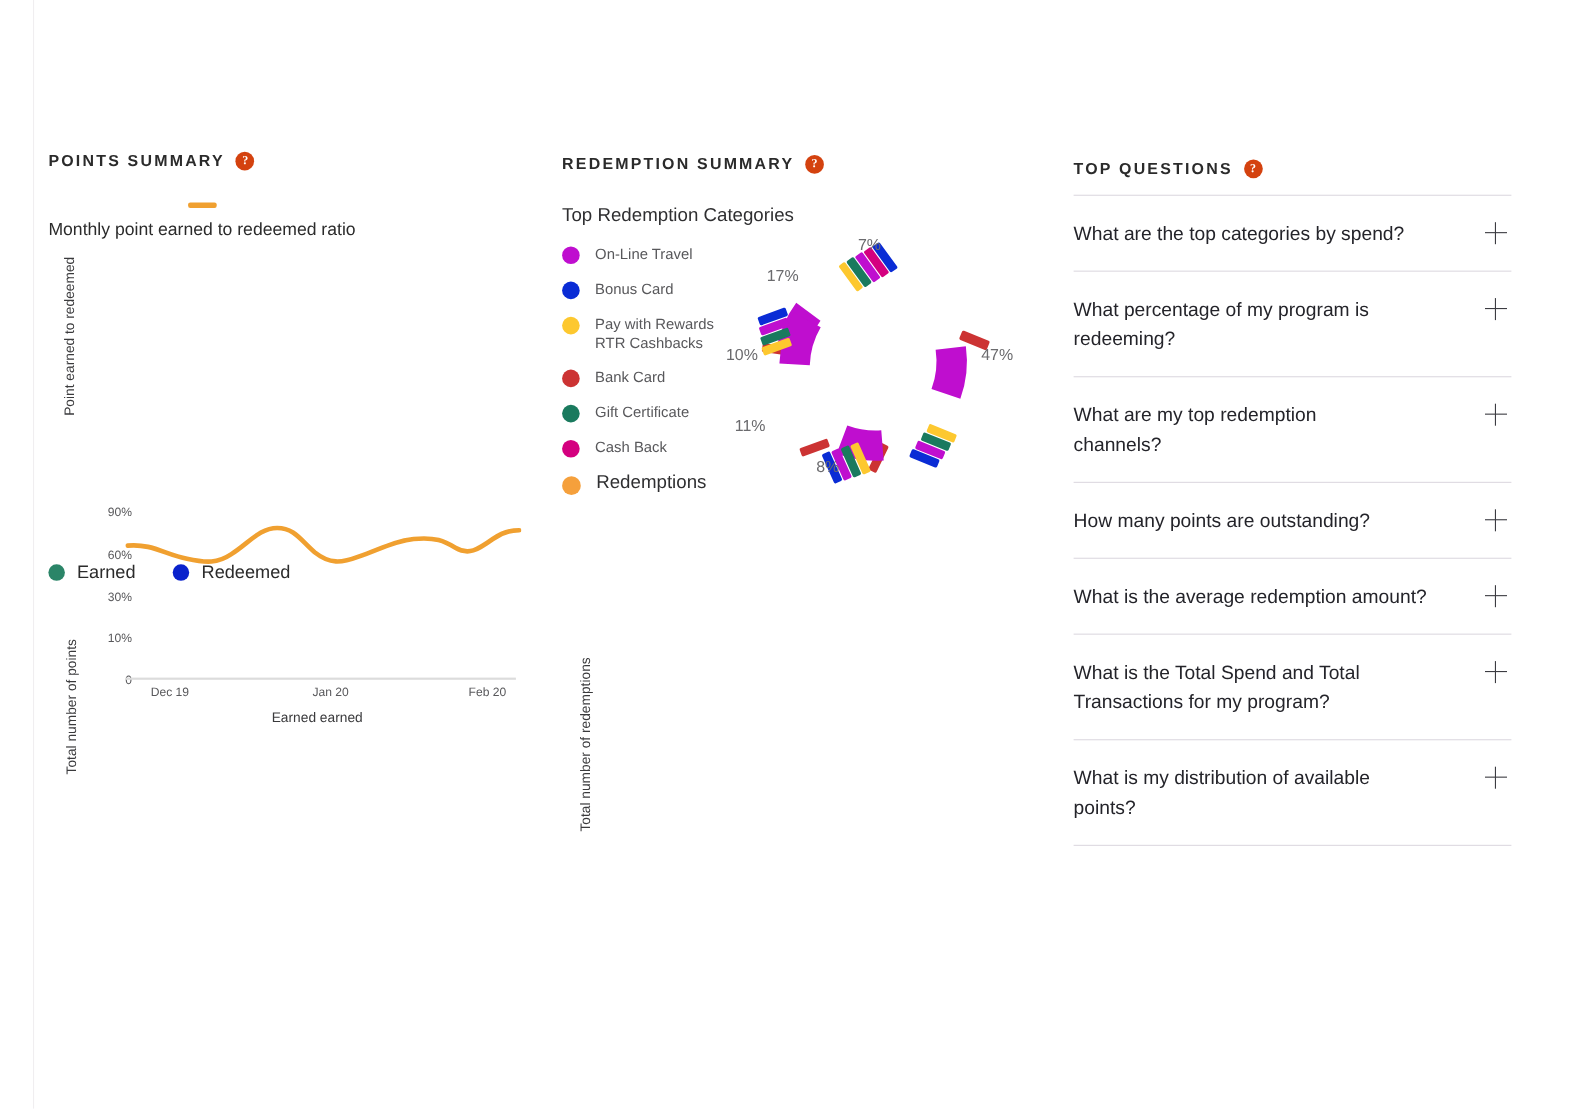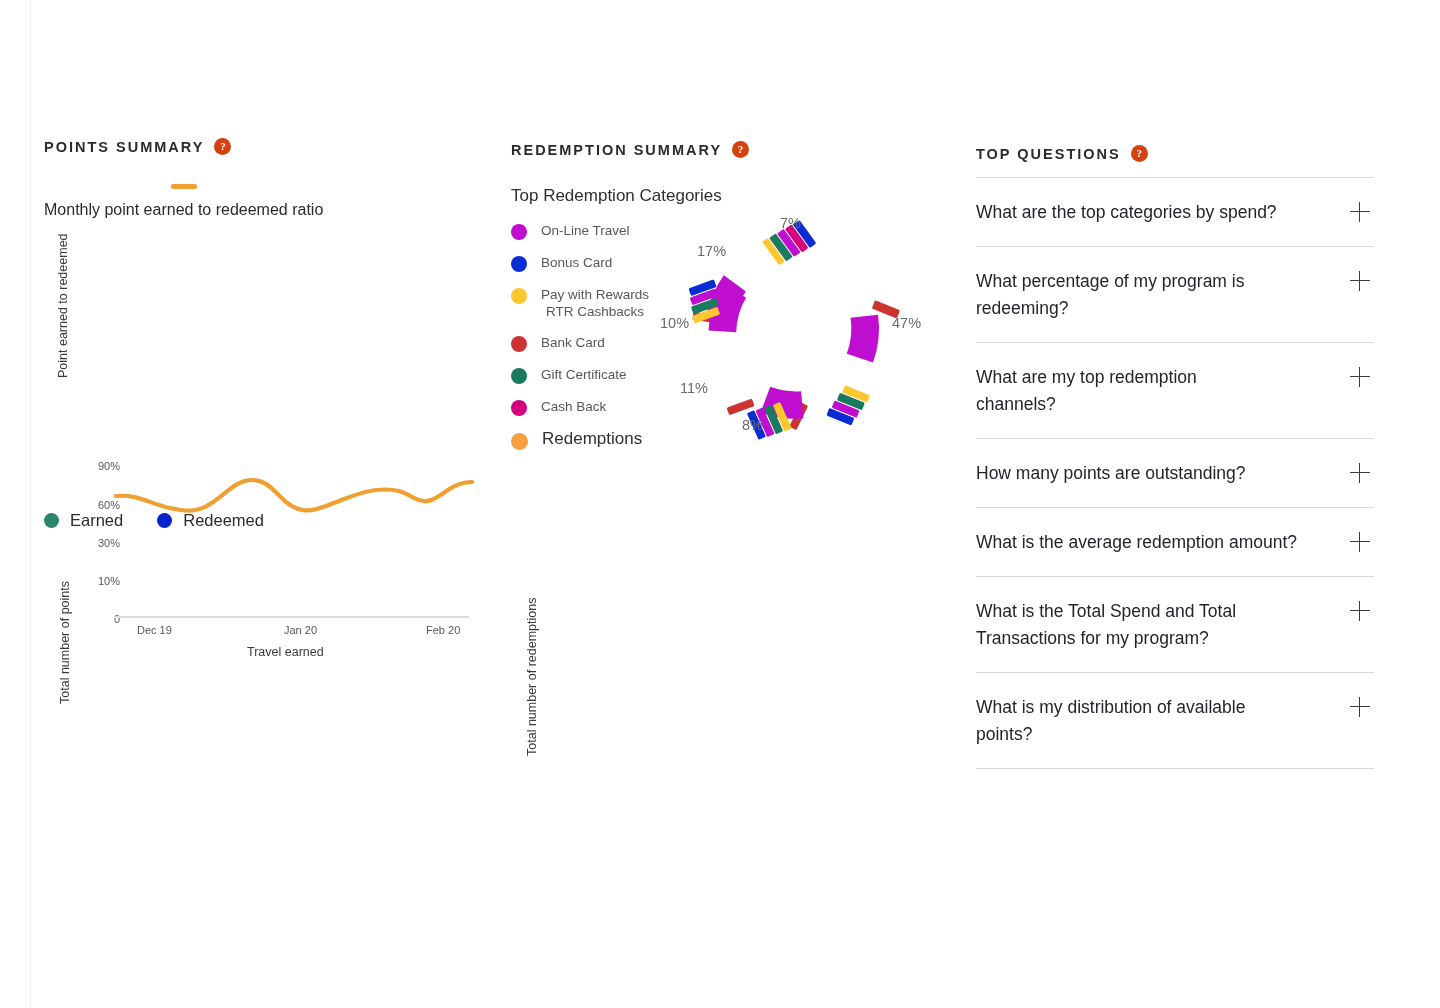--- a/index.html
+++ b/index.html
@@ -57,21 +57,20 @@
   }
   .dot-legend .item { display: flex; align-items: center; gap: 11px; }
   .dot { width: 15px; height: 15px; border-radius: 50%; flex: 0 0 auto; }
 
   
   .r-sub { position: absolute; font-size: 17px; color: #2f2f31; }
   .r-legend { position: absolute; }
   .r-item {
     display: flex; align-items: flex-start; gap: 14px;
     margin-bottom: 14px;
-    text-align: center;
   }
   .r-item .dot { width: 16px; height: 16px; margin-top: 2px; }
   .r-item .lbl { font-size: 13.5px; color: #58585b; line-height: 17px; }
   .r-item.big .lbl { font-size: 17px; color: #2f2f31; }
   .r-item.big .dot { width: 17px; height: 17px; margin-top: 3px; }
 
   
   .donut { position: absolute; }
   .donut-pct {
     position: absolute; font-size: 14.5px; color: #6b6b6e; white-space: nowrap;
@@ -129,21 +128,21 @@
     <svg width="360" height="170" viewBox="0 0 360 170" style="position:absolute; left:70px; top:228px;">
       <path d="M2,40 C24,38 36,48 56,52 C74,56 84,56 96,48 C112,38 122,24 138,24
                C154,24 160,36 172,46 C186,57 196,56 212,50 C232,43 244,36 262,34
                C282,32 290,36 300,42 C312,49 320,44 334,34 C344,27 352,26 358,26" fill="none" stroke="#f0a030" stroke-width="4.2" stroke-linecap="round" stroke-linejoin="round"></path>
     </svg>
 
     <div class="ax-label" style="left:93px; top:396px;">Dec 19</div>
     <div class="ax-label" style="left:240px; top:396px;">Jan 20</div>
     <div class="ax-label" style="left:382px; top:396px;">Feb 20</div>
 
-    <div class="ax-title" style="left:203px; top:417px;">Travel earned</div>
+    <div class="ax-title" style="left:203px; top:417px;">Earned earned</div>
   </div>
 
   <div class="dot-legend" style="left:44px; top:511px;">
     <span class="item">
       <span class="dot" style="background:#2b8568;"></span>
       <span>Earned</span>
     </span>
     <span class="item">
       <span class="dot" style="background:#0a22cc;"></span>
       <span>Redeemed</span>
@@ -240,21 +239,21 @@
         <rect x="43" y="72" width="27" height="8" rx="1.5" fill="#fdc82f" transform="rotate(-20 134 120)"></rect>
         <rect x="45" y="63" width="27" height="8" rx="1.5" fill="#1a7a5e" transform="rotate(-20 134 120)"></rect>
         <rect x="47" y="54" width="27" height="8" rx="1.5" fill="#bf0ecf" transform="rotate(-20 134 120)"></rect>
         <rect x="49" y="45" width="27" height="8" rx="1.5" fill="#0a2cd5" transform="rotate(-20 134 120)"></rect>
       </g>
     </svg>
 
     <div class="donut-pct" style="left:120px; top:5px;">7%</div>
     <div class="donut-pct" style="left:232px; top:105px;">47%</div>
     <div class="donut-pct" style="left:82px; top:207px;">8%</div>
-    <div class="donut-pct" style="left:20px; top:170px;">11%</div>
+    <div class="donut-pct" style="left:8px; top:170px;">11%</div>
     <div class="donut-pct" style="left:0px; top:105px;">10%</div>
     <div class="donut-pct" style="left:37px; top:33px;">17%</div>
   </div>
 
   <div style="position:absolute; left:511px; top:556px; width:430px; height:200px;">
     <div class="ax-title vert" style="left:14px; top:200px;">Total number of redemptions</div>
 
   </div>
 
   <div class="sec-head" style="left:976px; top:145px;">

